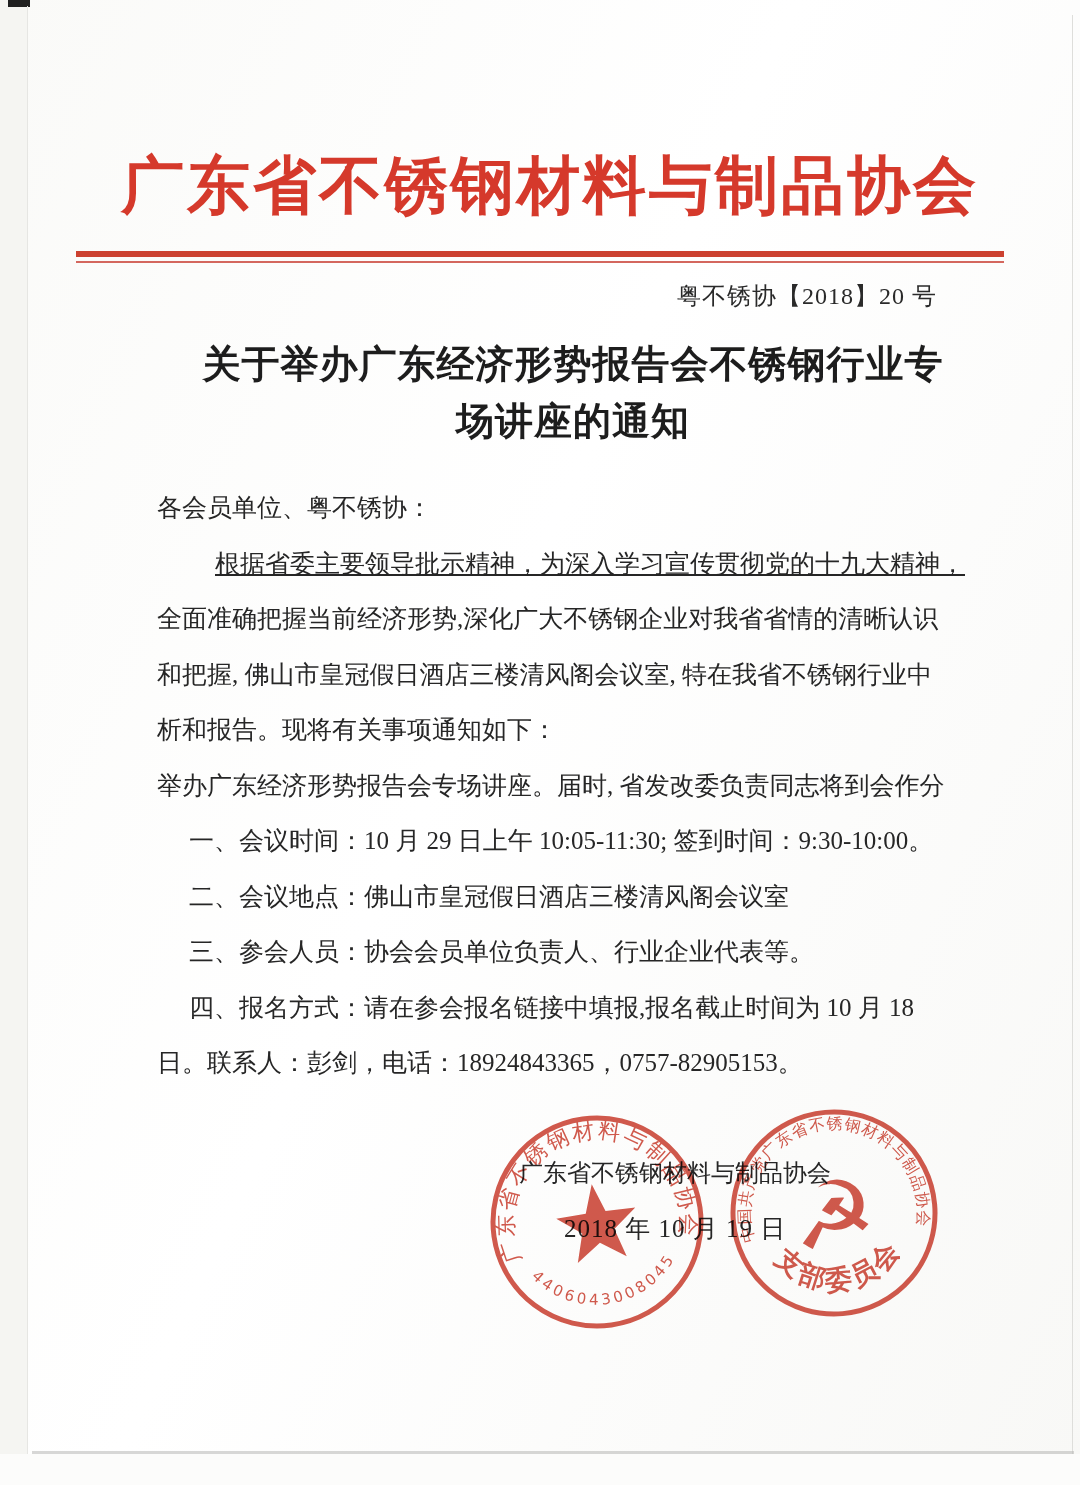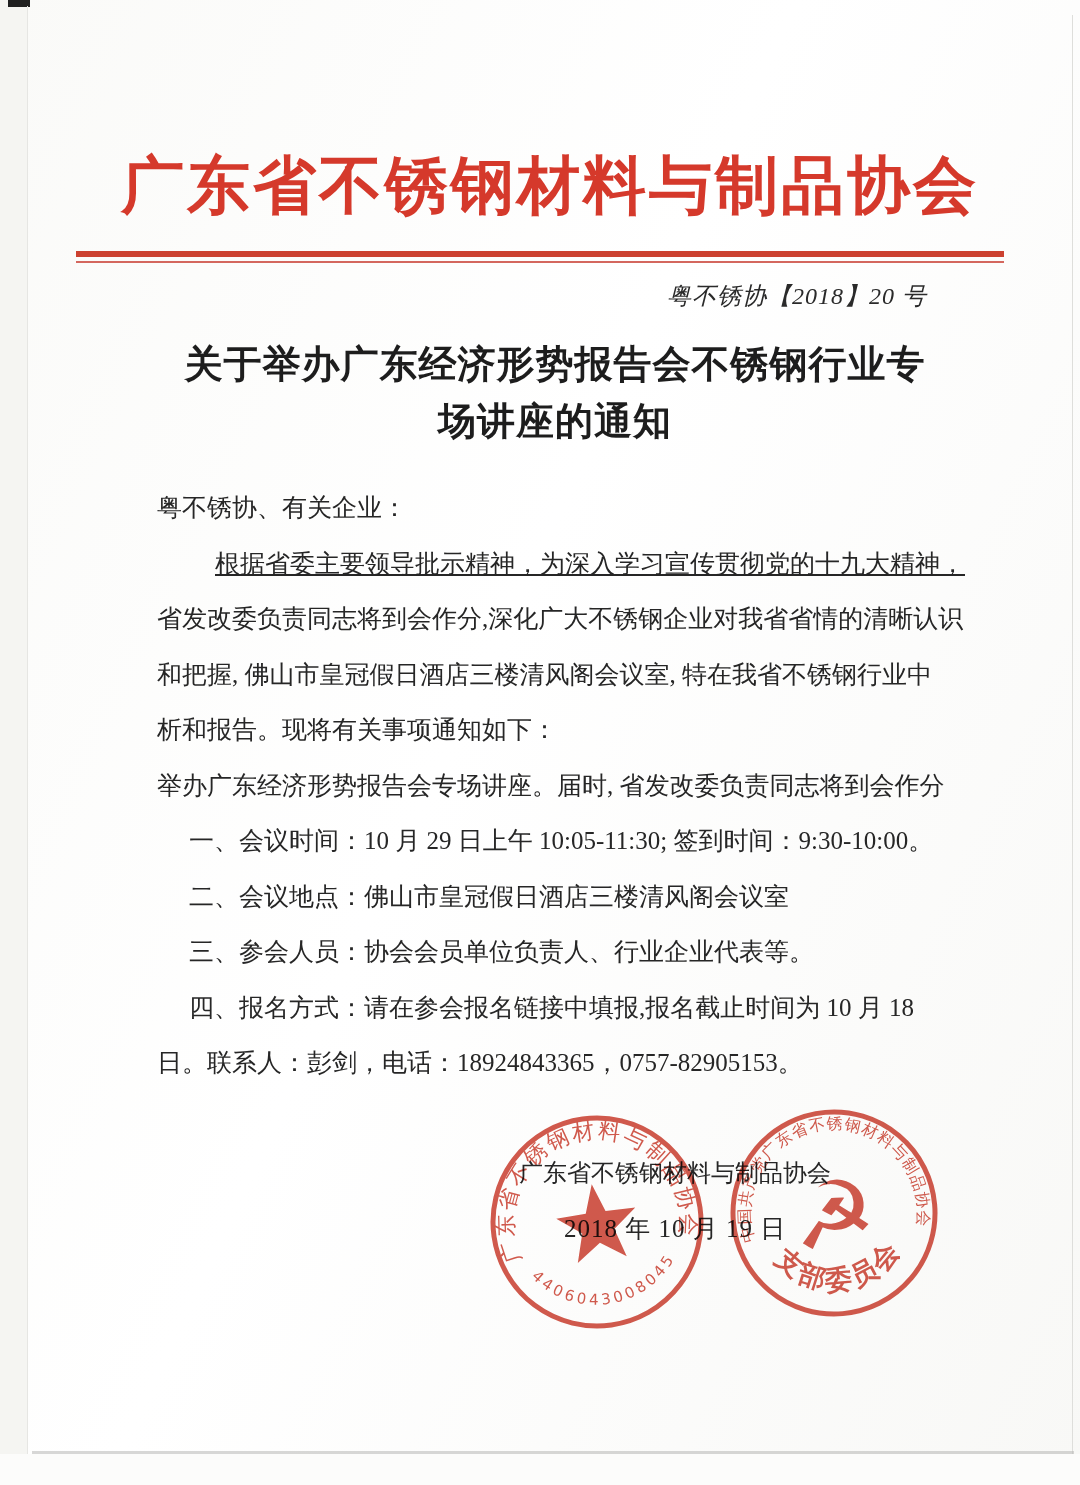--- a/index.html
+++ b/index.html
@@ -22,25 +22,25 @@
 
   .org-header{
     position:absolute;left:80px;top:143px;width:940px;
     font-size:63px;font-weight:bold;letter-spacing:3px;
     color:#d5392b;text-align:center;white-space:nowrap;
   }
   .rule-thick{position:absolute;left:76px;top:251px;width:928px;height:6px;background:#cc4130;}
   .rule-thin{position:absolute;left:76px;top:261px;width:928px;height:2px;background:#d4675e;}
 
   .doc-number{
-    position:absolute;top:280px;right:153px;
-    font-size:24px;letter-spacing:1px;color:#2a2a2a;white-space:nowrap;font-style:italic;
+    position:absolute;top:280px;right:143px;
+    font-size:24px;letter-spacing:1px;color:#2a2a2a;white-space:nowrap;
   }
   .notice-title{
-    position:absolute;left:90px;top:336px;width:930px;
+    position:absolute;left:108px;top:336px;width:930px;
     font-size:38px;font-weight:bold;line-height:57px;
     color:#1d1d1d;text-align:center;letter-spacing:1px;
   }
   .body-block{
     position:absolute;left:157px;top:480px;width:800px;
     font-size:25px;color:#262626;
   }
   .line{height:55.5px;line-height:55.5px;white-space:nowrap;}
   .indent-para{text-indent:58px;text-decoration:underline;}
   .indent-item{text-indent:32px;}
@@ -72,23 +72,23 @@
   <div class="rule-thin"></div>
 
   <div class="doc-number">粤不锈协【2018】20 号</div>
 
   <div class="notice-title">
     <div>关于举办广东经济形势报告会不锈钢行业专</div>
     <div>场讲座的通知</div>
   </div>
 
   <div class="body-block">
-    <div class="line">粤不锈协、有关企业：</div>
+    <div class="line">各会员单位、粤不锈协：</div>
     <div class="line indent-para">根据省委主要领导批示精神，为深入学习宣传贯彻党的十九大精神，</div>
-    <div class="line">省发改委负责同志将到会作分,深化广大不锈钢企业对我省省情的清晰认识</div>
+    <div class="line">全面准确把握当前经济形势,深化广大不锈钢企业对我省省情的清晰认识</div>
     <div class="line">和把握, 佛山市皇冠假日酒店三楼清风阁会议室, 特在我省不锈钢行业中</div>
     <div class="line">析和报告。现将有关事项通知如下：</div>
     <div class="line">举办广东经济形势报告会专场讲座。届时, 省发改委负责同志将到会作分</div>
     <div class="line indent-item">一、会议时间：10 月 29 日上午 10:05-11:30; 签到时间：9:30-10:00。</div>
     <div class="line indent-item">二、会议地点：佛山市皇冠假日酒店三楼清风阁会议室</div>
     <div class="line indent-item">三、参会人员：协会会员单位负责人、行业企业代表等。</div>
     <div class="line indent-item">四、报名方式：请在参会报名链接中填报,报名截止时间为 10 月 18</div>
     <div class="line">日。联系人：彭剑，电话：18924843365，0757-82905153。</div>
   </div>
 

